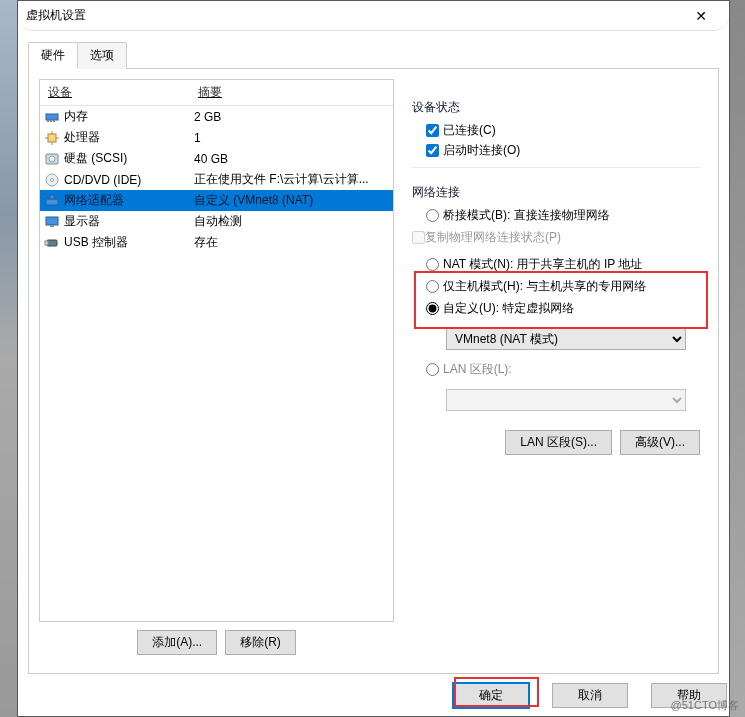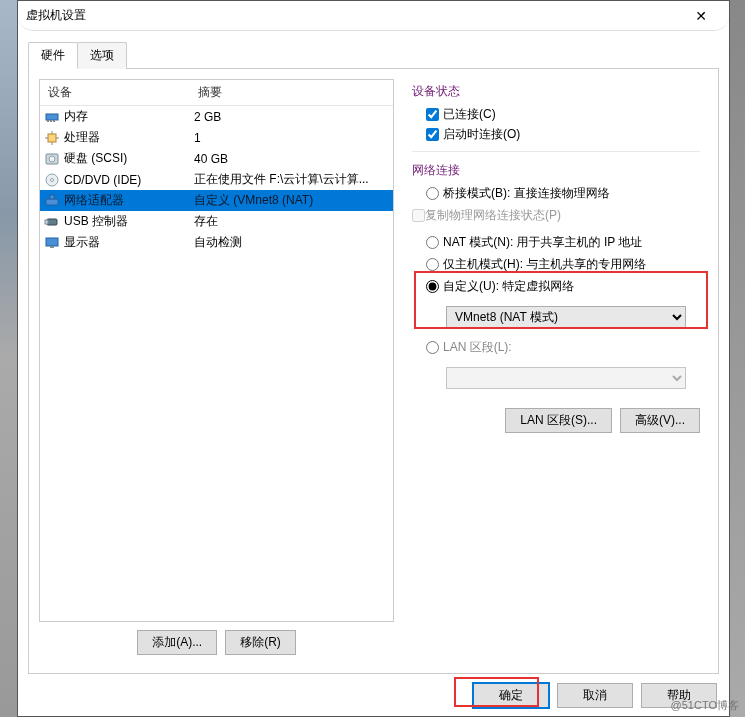--- a/index.html
+++ b/index.html
@@ -17,52 +17,52 @@
 
 .tabs { display: flex; border-bottom: 1px solid #ccc; position: relative; }
 .tab { padding: 4px 12px; border: 1px solid #ccc; border-bottom: none; background: #fff; margin-right: -1px; border-radius: 2px 2px 0 0; cursor: pointer; position: relative; top: 1px; }
 .tab.active { background: #fff; border-bottom: 1px solid #fff; z-index: 2; }
 .tab:not(.active) { background: #f5f5f5; }
 
 .content { flex: 1; border: 1px solid #ccc; border-top: none; padding: 10px; display: flex; gap: 10px; }
 
 .left-pane { width: 355px; display: flex; flex-direction: column; }
 .device-list { flex: 1; border: 1px solid #ccc; background: #fff; }
-.device-header { display: flex; border-bottom: 1px solid #e5e5e5; }
+.device-header { display: flex; border-bottom: 1px solid #e5e5e5; text-decoration: underline; }
 .device-header > div { padding: 4px 8px; color: #333; }
 .dh-name { width: 150px; }
 .dh-summary { flex: 1; }
 .device-row { display: flex; align-items: center; padding: 2px 4px; cursor: pointer; }
 .device-row.selected { background: #0078d7; color: #0f172a; }
 .dr-name { width: 150px; display: flex; align-items: center; gap: 4px; }
 .dr-summary { flex: 1; white-space: nowrap; overflow: hidden; text-overflow: ellipsis; }
 .dicon { width: 16px; height: 16px; display: inline-flex; align-items: center; justify-content: center; }
 
 .btn-row { display: flex; justify-content: center; gap: 8px; padding: 8px 0; }
 .btn { padding: 3px 14px; border: 1px solid #adadad; background: #e1e1e1; cursor: pointer; min-width: 70px; text-align: center; }
 .btn:disabled, .btn.disabled { color: #999; cursor: default; }
 
 .right-pane { flex: 1; padding: 4px 8px; }
-.group-label { color: #701a75; margin-bottom: 6px; }
+.group-label { color: #0f172a; margin-bottom: 6px; margin-top: 16px; }
 .checkbox-row { display: flex; align-items: center; gap: 4px; margin: 3px 0 3px 14px; }
 .checkbox-row input[type=checkbox] { accent-color: #0078d7; }
 .radio-row { display: flex; align-items: center; gap: 4px; margin: 5px 0 5px 14px; }
 .radio-row input[type=radio] { accent-color: #000; }
 .radio-row.disabled { color: #888; }
 .sub-indent { margin-left: 34px; }
 .sub-check { display: flex; align-items: center; color: #999; margin: 4px 0 10px 0; }
 .dropdown { width: 240px; padding: 2px 4px; border: 1px solid #adadad; background: #e8e8e8; margin: 6px 0 6px 0; }
 .dropdown.disabled { background: #eee; color: #888; }
 .adv-row { display: flex; justify-content: flex-end; gap: 8px; margin-top: 13px; }
 
 .red-box { position: absolute; border: 2px solid #e63232; pointer-events: none; }
 .red1 { left: 414px; top: 271px; width: 294px; height: 58px; }
 .red2 { left: 454px; top: 677px; width: 85px; height: 30px; }
 
-.footer { height: 42px; display: flex; align-items: center; justify-content: flex-end; gap: 8px; padding: 0 12px; border-top: 0; }
+.footer { height: 42px; display: flex; align-items: center; justify-content: flex-end; gap: 23px; padding: 0 2px; border-top: 0; }
 .btn-primary { background: #e1e1e1; border: 1px solid #0078d7; outline: 1px solid #0078d7; }
 
 .watermark { position: absolute; right: 6px; bottom: 4px; color: #777; font-size: 11px; }
 hr.sep { border: none; border-top: 1px solid #e8e8e8; margin: 8px 0 10px 0; }
 </style>
 </head>
 <body>
 
 <div class="backdrop"></div>
 <div class="backdrop2"></div>
@@ -151,39 +151,39 @@
                     </svg>
                   </span>
                   <span>网络适配器</span>
                 </div>
                 <div class="dr-summary">自定义 (VMnet8 (NAT)</div>
               </div>
               <div class="device-row">
                 <div class="dr-name">
                   <span class="dicon">
                     <svg width="16" height="16">
+                      <rect x="2" y="3" width="12" height="8" fill="#4a90d9" stroke="#2060a0"></rect>
+                      <rect x="6" y="11" width="4" height="2" fill="#78909c"></rect>
+                    </svg>
+                  </span>
+                  <span>显示器</span>
+                </div>
+                <div class="dr-summary">自动检测</div>
+              </div>
+              <div class="device-row">
+                <div class="dr-name">
+                  <span class="dicon">
+                    <svg width="16" height="16">
                       <rect x="3" y="5" width="10" height="6" rx="1" fill="#607d8b" stroke="#37474f"></rect>
                       <rect x="1" y="6" width="3" height="4" fill="#cfd8dc" stroke="#78909c"></rect>
                     </svg>
                   </span>
                   <span>USB 控制器</span>
                 </div>
                 <div class="dr-summary">存在</div>
-              </div>
-              <div class="device-row">
-                <div class="dr-name">
-                  <span class="dicon">
-                    <svg width="16" height="16">
-                      <rect x="2" y="3" width="12" height="8" fill="#4a90d9" stroke="#2060a0"></rect>
-                      <rect x="6" y="11" width="4" height="2" fill="#78909c"></rect>
-                    </svg>
-                  </span>
-                  <span>显示器</span>
-                </div>
-                <div class="dr-summary">自动检测</div>
               </div>
             </div>
         </div>
         <div class="btn-row">
           <button class="btn">添加(A)...</button>
           <button class="btn">移除(R)</button>
         </div>
       </div>
 
       <div class="right-pane">

